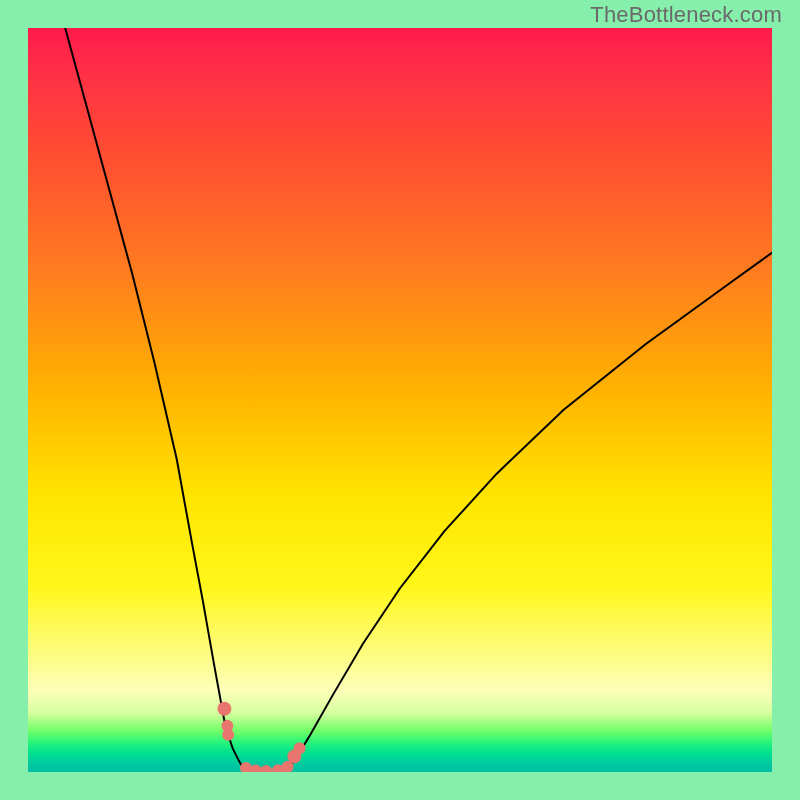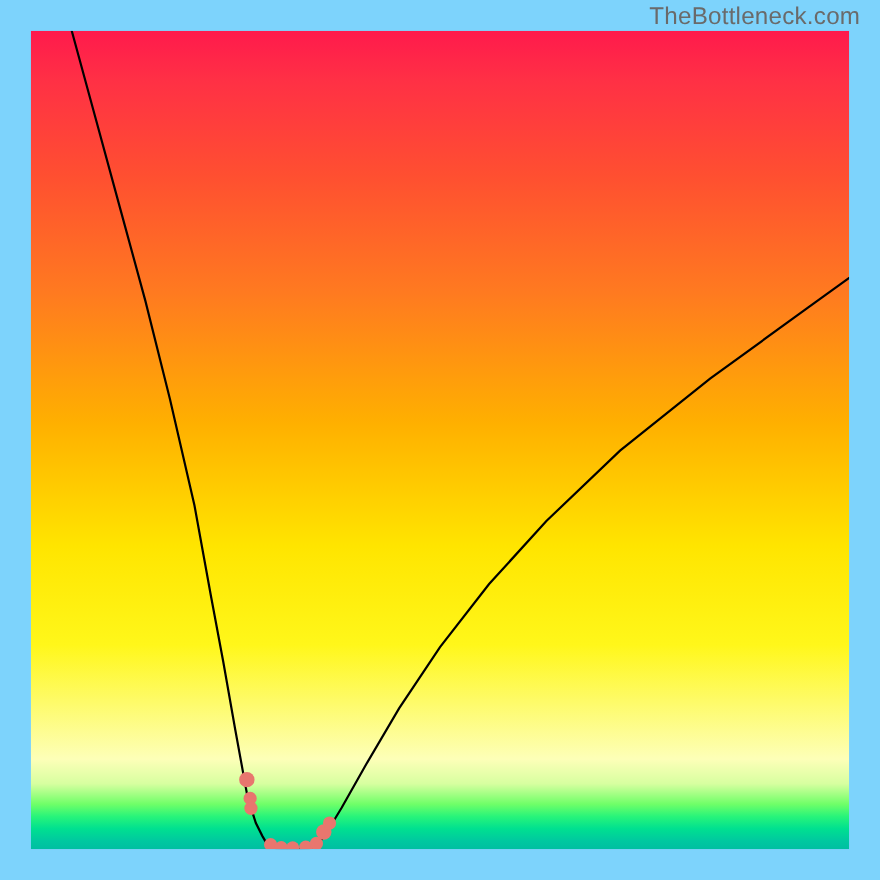--- a/index.html
+++ b/index.html
@@ -10,21 +10,21 @@
     background: #000;
     font-family: Arial, Helvetica, sans-serif;
     overflow: hidden;
   }
   .frame {
     position: absolute;
     left: 0;
     top: 0;
     width: 800px;
     height: 800px;
-    background: #7dd3fc;
+    background: #86efac;
   }
   .watermark {
     position: absolute;
     top: 2px;
     right: 18px;
     color: #6a6a6a;
     font-size: 22px;
     font-weight: 500;
     letter-spacing: 0.2px;
     z-index: 50;

